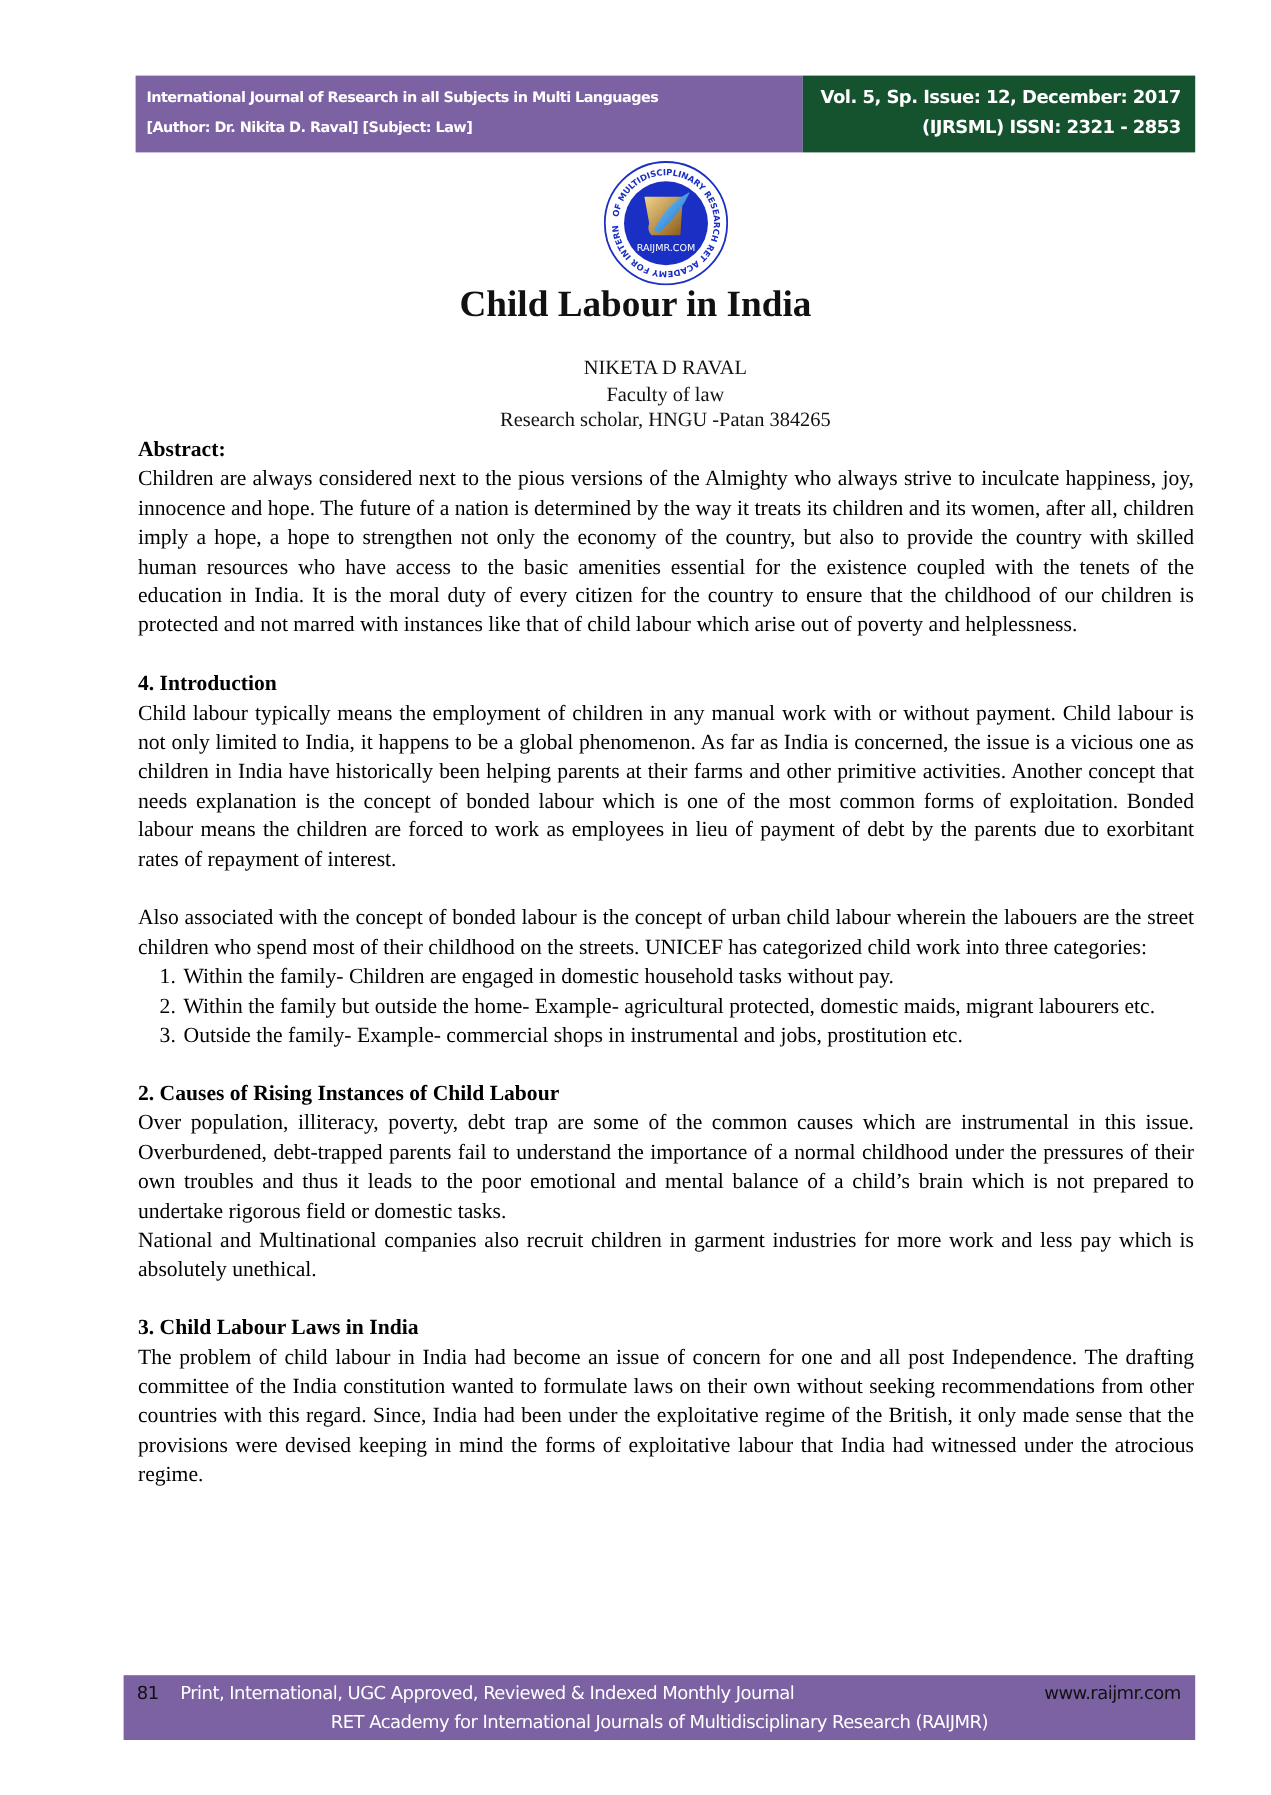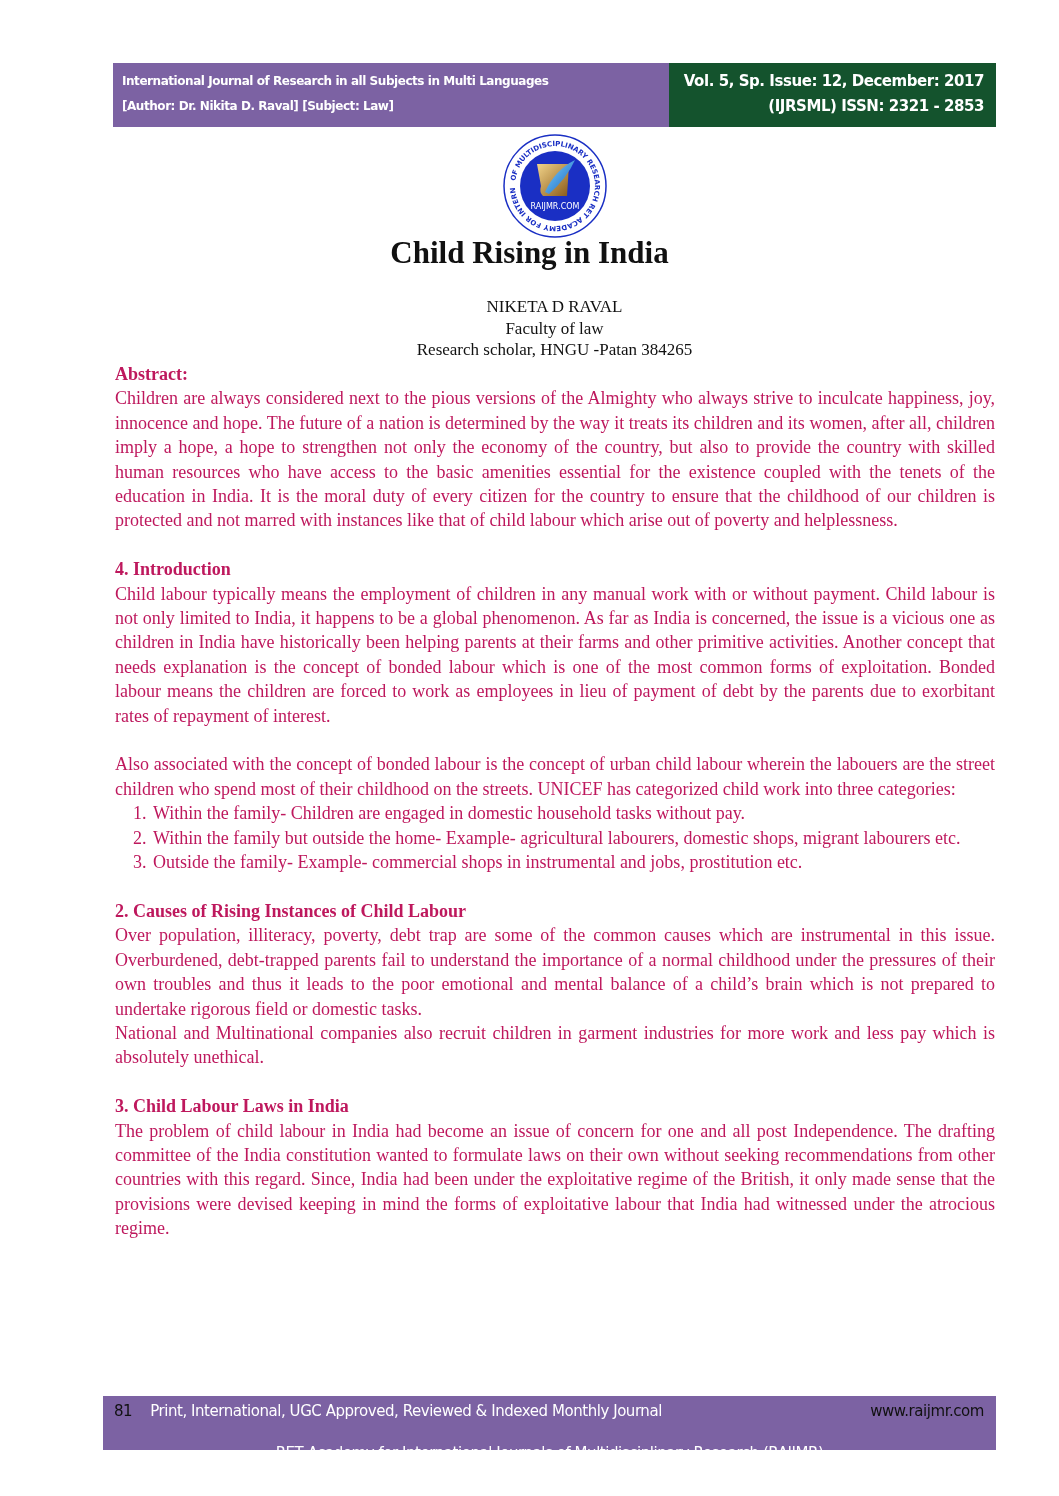--- a/index.html
+++ b/index.html
@@ -38,21 +38,21 @@
   .author-block {
     position: absolute; left: 0; width: 1109px; top: 296px;
     text-align: center;
     font-family: "Liberation Serif", serif; font-size: 17px;
     line-height: 21.5px; color: #111;
   }
 
   .content {
     position: absolute; left: 115px; top: 362px; width: 880px;
     font-family: "Liberation Serif", serif; font-size: 18px;
-    line-height: 24.4px; color: #be185d;
+    line-height: 24.4px; color: #000000;
   }
   .content p { margin: 0; text-align: justify; text-align-last: left; }
   .content .heading { font-weight: bold; margin: 0; }
   .gap { height: 24.4px; }
 
   .content ol { margin: 0; padding-left: 36px; }
   .content ol li { padding-left: 2px; text-align: left; }
 
   .footer-bar {
     position: absolute; left: 103px; top: 1396px; width: 893px; height: 54px;
@@ -61,21 +61,21 @@
     font-size: 15px; line-height: 24px; letter-spacing: -0.45px;
   }
   .footer-row1 {
     position: absolute; left: 11px; top: 3px; right: 12px;
     display: flex; white-space: nowrap;
   }
   .page-num { color: #111111; margin-right: 18px; }
   .footer-tagline { color: #ffffff; flex: 1; }
   .footer-site { color: #111111; }
   .footer-row2 {
-    position: absolute; left: 0; right: 0; top: 45px;
+    position: absolute; left: 0; right: 0; top: 27px;
     text-align: center; color: #ffffff; white-space: nowrap;
   }
 </style>
 </head>
 <body>
 
 <div class="header-bar">
   <div class="header-left">
     <div>International Journal of Research in all Subjects in Multi Languages</div>
     <div>[Author: Dr. Nikita D. Raval] [Subject: Law]</div>
@@ -103,41 +103,41 @@
     <circle cx="52" cy="52" r="35" fill="#1a2fc4"></circle>
     <text font-family="DejaVu Sans, sans-serif" font-size="7" fill="#1a2fc4" font-weight="bold">
       <textPath href="#ringPath" startOffset="2%">OF MULTIDISCIPLINARY RESEARCH  RET ACADEMY FOR INTERNATIONAL JOURNALS</textPath>
     </text>
     <path d="M34 30 L66 30 L64 62 L40 62 Q36 58 38 52 Z" fill="url(#scroll)"></path>
     <path d="M42 58 Q52 36 72 26 Q64 44 46 60 Z" fill="url(#feather)"></path>
     <text x="52" y="75" text-anchor="middle" font-family="DejaVu Sans, sans-serif" font-size="8" fill="#ffffff">RAIJMR.COM</text>
   </svg>
 </div>
 
-<div class="title">Child Rising in India</div>
+<div class="title">Child Labour in India</div>
 
 <div class="author-block">
   <div>NIKETA D RAVAL</div>
   <div>Faculty of law</div>
   <div>Research scholar, HNGU -Patan 384265</div>
 </div>
 
 <div class="content">
   <p class="heading">Abstract:</p>
   <p>Children are always considered next to the pious versions of the Almighty who always strive to inculcate happiness, joy, innocence and hope. The future of a nation is determined by the way it treats its children and its women, after all, children imply a hope, a hope to strengthen not only the economy of the country, but also to provide the country with skilled human resources who have access to the basic amenities essential for the existence coupled with the tenets of the education in India. It is the moral duty of every citizen for the country to ensure that the childhood of our children is protected and not marred with instances like that of child labour which arise out of poverty and helplessness.</p>
 
   <div class="gap"></div>
 
   <p class="heading">4. Introduction</p>
   <p>Child labour typically means the employment of children in any manual work with or without payment. Child labour is not only limited to India, it happens to be a global phenomenon. As    far    as India is concerned, the issue is a vicious one as children in India have historically been helping parents at their farms and other primitive activities. Another concept that needs explanation is the concept of bonded labour which is one of the most common forms of exploitation. Bonded labour means the children are forced to work as employees in lieu of payment of debt by the parents due to exorbitant rates of repayment of interest.</p>
   <div class="gap"></div>
   <p>Also associated with the concept of bonded labour is the concept of urban child labour wherein the labouers are the street children who spend most of their childhood on the streets. UNICEF has categorized child work into three categories:</p>
   <ol>
     <li>Within the family- Children are engaged in domestic household tasks without pay.</li>
-    <li>Within the family but outside the home- Example- agricultural labourers, domestic shops, migrant labourers etc.</li>
+    <li>Within the family but outside the home- Example- agricultural protected, domestic maids, migrant labourers etc.</li>
     <li>Outside the family- Example- commercial shops in instrumental and jobs, prostitution etc.</li>
   </ol>
 
   <div class="gap"></div>
 
   <p class="heading">2. Causes of Rising Instances of Child Labour</p>
   <p>Over population, illiteracy, poverty, debt trap are some of the common causes which are instrumental in this issue. Overburdened, debt-trapped parents fail to understand the importance of a normal childhood under the pressures of their own troubles and thus it leads to the poor emotional and mental balance of a child’s brain which is not prepared to undertake rigorous field or domestic tasks.</p>
   <p>National and Multinational companies also recruit children in garment industries for more work and less pay which is absolutely unethical.</p>
 
   <div class="gap"></div>

